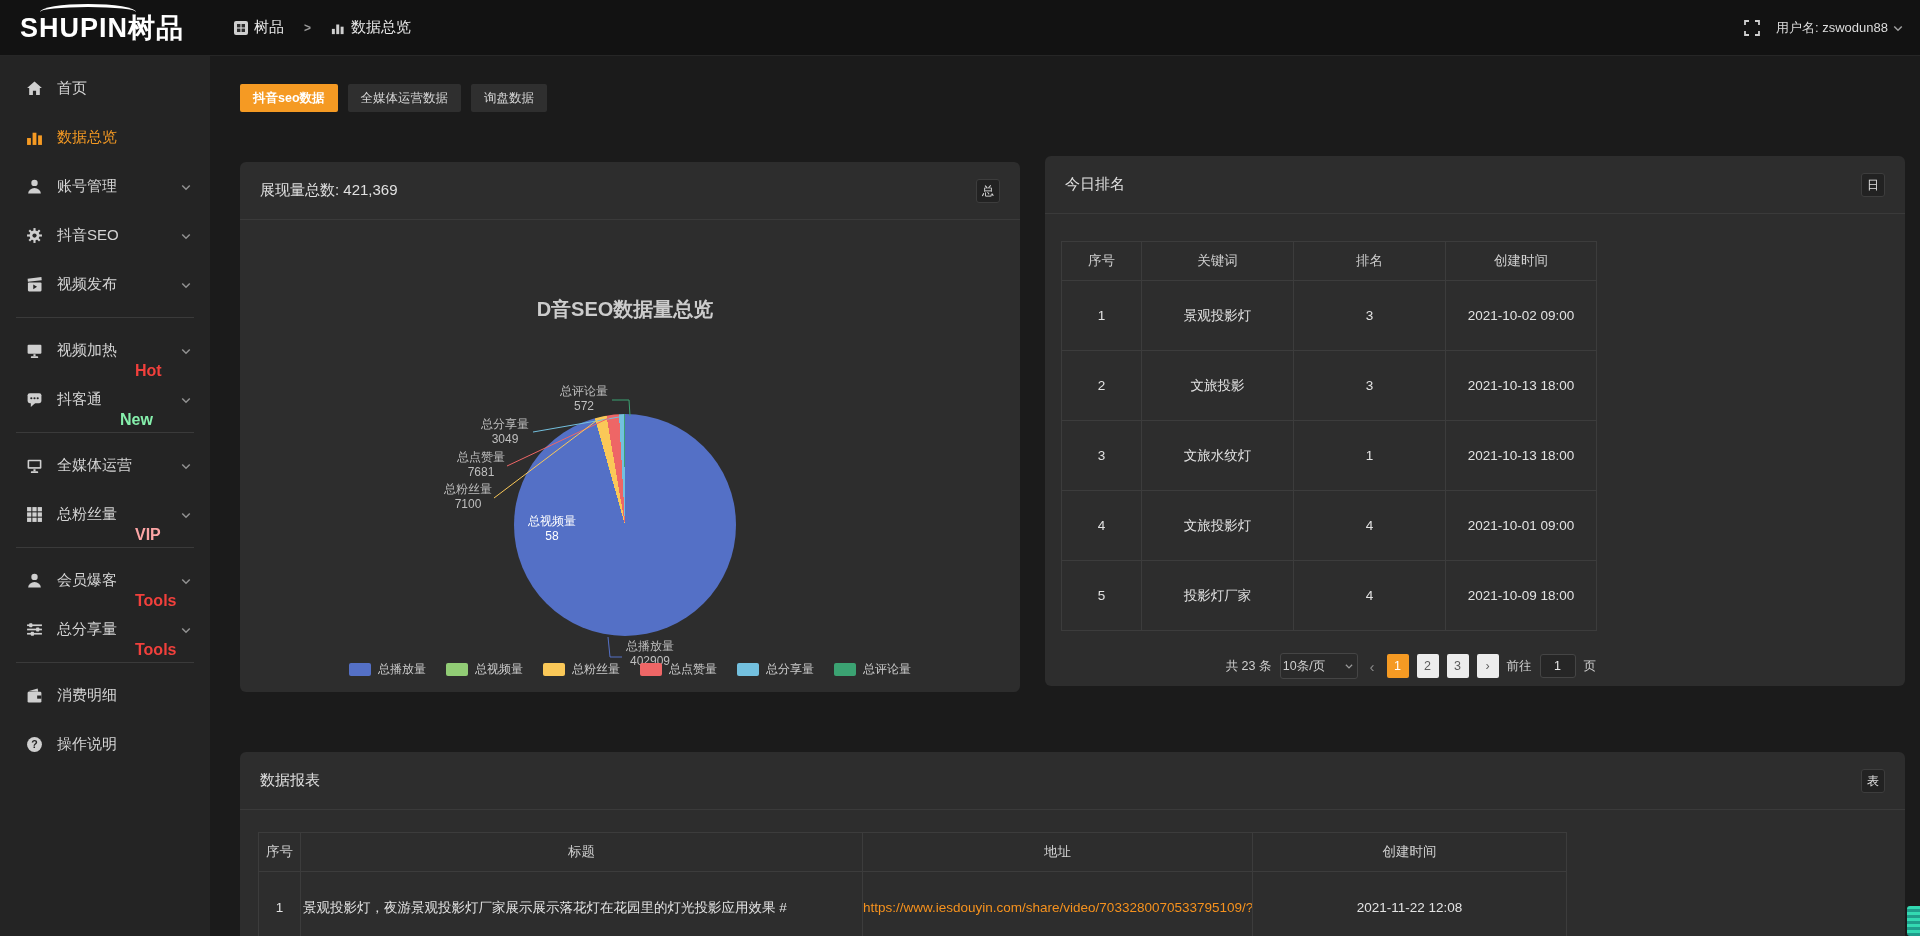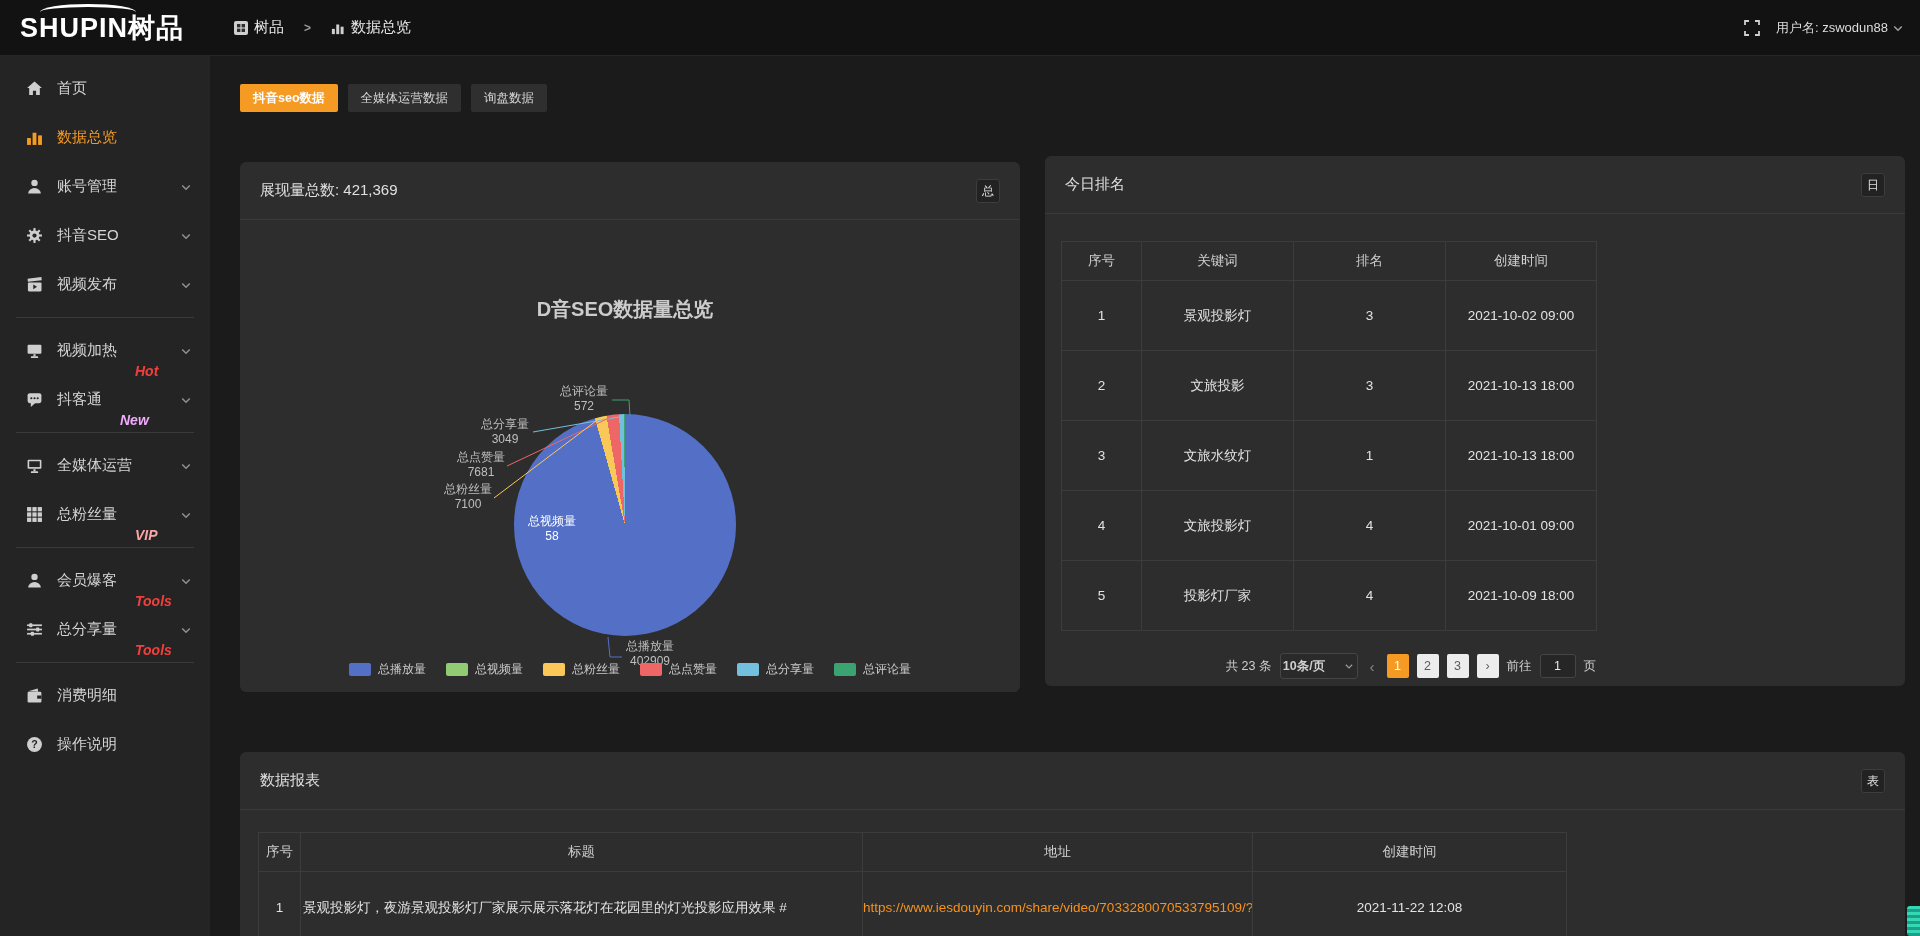--- a/index.html
+++ b/index.html
@@ -17,21 +17,21 @@
   .crumb-sep { color:#9a9a9a; font-size:12px; font-weight:700; }
   .crumb-item { display:flex; align-items:center; gap:6px; }
   .header-right { margin-left:auto; display:flex; align-items:center; gap:16px; padding-right:16px; color:#ddd; font-size:13px; }
   .uname { display:flex; align-items:center; gap:4px; }
 
   
   .sidebar { position:absolute; left:0; top:56px; bottom:0; width:210px; background:#242424; padding-top:8px; }
   .side-item { height:49px; display:flex; align-items:center; padding:0 18px 0 26px; cursor:pointer; color:#d4d4d4; font-size:15px; position:relative; }
   .side-item .sicon { width:17px; height:17px; margin-right:14px; flex:0 0 auto; }
   .side-item.active { color:var(--accent); }
-  .side-badge { font-size:14px; font-style:italic; font-weight:700; margin-left:18px;margin-top:40px; }
+  .side-badge { font-size:16px; font-weight:700; margin-left:18px;margin-top:40px; }
   .side-chevron { margin-left:auto; width:12px; height:12px; opacity:.75; }
   .side-divider { height:1px; background:#3a3a3a; margin:8px 16px; }
 
   
   .main { position:absolute; left:210px; top:56px; right:0; bottom:0; }
   .tabs { position:absolute; left:30px; top:28px; display:flex; gap:10px; }
   .tab { height:28px; padding:0 13px; font-size:12.5px; display:flex; align-items:center; background:#2f2f2f; color:#d8d8d8; border-radius:2px; cursor:pointer; }
   .tab.active { background:var(--accent); color:#fff; font-weight:700; }
 
   .panel { position:absolute; background:#2d2d2d; border-radius:6px;margin-top:32px; }
@@ -66,21 +66,21 @@
   .rank-table { position:absolute; left:16px; top:85px; width:535px; }
   .rank-table td { height:70px; }
   .report-table { position:absolute; left:18px; top:80px; width:1308px; }
   .report-table td { height:72px; }
   .report-table .cell-title { text-align:left; padding:0 2px; }
   .report-table .empty-row td { height:26px; }
   a.link { color:var(--link); text-decoration:none; }
 
   
   .pager { position:absolute; left:16px; top:497px; width:535px; display:flex; justify-content:flex-end; align-items:center; gap:8px; color:#cfcfcf; font-size:12.5px; }
-  .page-size { width:78px; height:26px; background:#2a2a2a; border:1px solid #454545; border-radius:3px; display:flex; align-items:center; justify-content:center; gap:19px; cursor:pointer;font-weight:bold; }
+  .page-size { width:78px; height:26px; background:#2a2a2a; border:1px solid #454545; border-radius:3px; display:flex; align-items:center; justify-content:center; gap:19px; cursor:pointer; }
   .pg-prev { color:#8a8a8a; font-size:15px; padding:0 4px; cursor:pointer; }
   .pg-btn { min-width:22px; height:24px; border-radius:2px; background:#ececec; color:#5a5a5a; font-size:12.5px; display:flex; align-items:center; justify-content:center; cursor:pointer; padding:0 4px; }
   .pg-btn.active { background:var(--accent); color:#fff; }
   .goto-input { width:36px; height:24px; background:#262626; border:1px solid #454545; border-radius:3px; color:#e8e8e8; text-align:center; font-size:12.5px; }
 
   .float-widget { position:absolute; right:0; bottom:0; width:13px; height:30px; border-radius:3px 0 0 3px;
     background:repeating-linear-gradient(0deg,#1f9d8b 0 3px,#33d9b2 3px 6px); }
 
   svg { display:block; }
 </style>
@@ -206,21 +206,21 @@
 
     <div class="side-item">
       <svg class="sicon" viewBox="0 0 16 16">
           <rect x="1.5" y="2" width="13" height="9.5" rx="2" fill="#cfcfcf"></rect>
           <path d="M4.5 11 L4.5 15 L9 11 Z" fill="#cfcfcf"></path>
           <circle cx="5" cy="6.8" r="1" fill="#242424"></circle>
           <circle cx="8" cy="6.8" r="1" fill="#242424"></circle>
           <circle cx="11" cy="6.8" r="1" fill="#242424"></circle>
         </svg>
       <span>抖客通</span>
-      <span class="side-badge" style="color: #f0abfc;">New</span>
+      <span class="side-badge" style="color: #86efac;">New</span>
       <svg class="side-chevron" viewBox="0 0 16 16" fill="none" stroke="#b5b5b5" stroke-width="2">
           <polyline points="3,6 8,11 13,6"></polyline>
         </svg>
     </div>
 
     <div class="side-divider"></div>
 
     <div class="side-item">
       <svg class="sicon" viewBox="0 0 16 16">
           <rect x="1.5" y="2.5" width="13" height="8.5" rx="1" fill="#cfcfcf"></rect>

